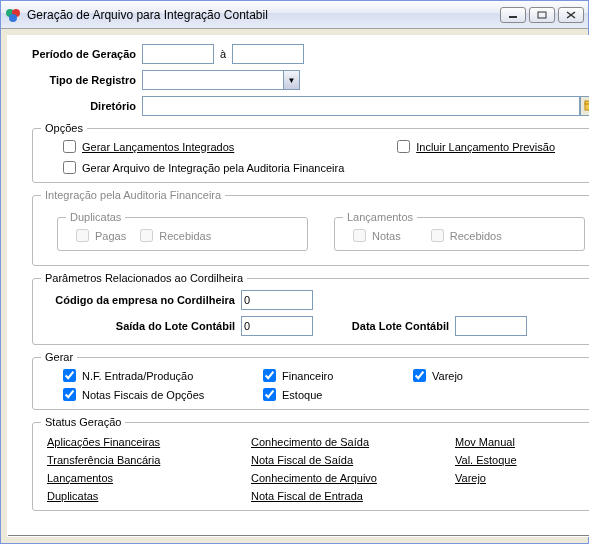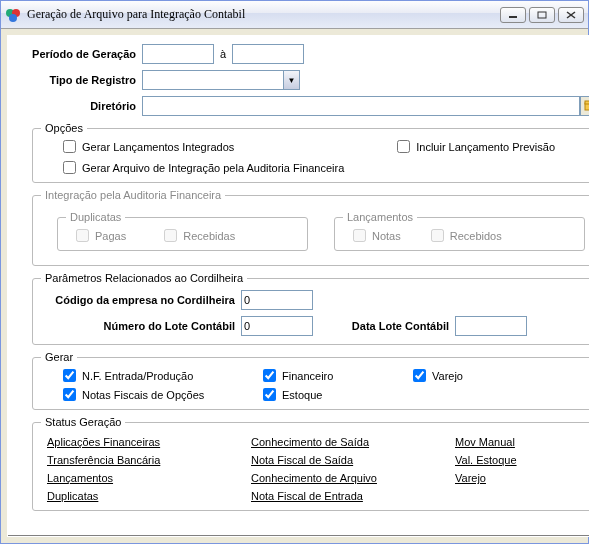--- a/index.html
+++ b/index.html
@@ -27,21 +27,21 @@
     border-bottom: 1px solid #a0a0a0;
     display: flex;
     align-items: center;
     padding: 0 4px;
   }
   .titlebar .app-icon {
     width: 16px; height: 16px; margin-right: 6px;
     position: relative;
   }
   .titlebar .app-icon svg { width:16px; height:16px; }
-  .titlebar .title-text { flex: 1; color: #000; font-size: 12px; font-family: Liberation Serif, serif; }
+  .titlebar .title-text { flex: 1; color: #000; font-size: 12px; }
   .titlebar .win-btns { display:flex; gap:3px; }
   .titlebar .win-btn {
     width: 26px; height: 16px;
     border: 1px solid #8a8a8a;
     border-radius: 3px;
     background: linear-gradient(to bottom, #fdfdfd, #dfe4ef);
     display:flex; align-items:center; justify-content:center;
     font-size: 10px; color:#444;
   }
   .client {
@@ -169,21 +169,21 @@
               <rect x="1" y="4" width="10" height="7" fill="#f5c84c" stroke="#b8860b"></rect>
               <rect x="1" y="2" width="5" height="3" fill="#f5c84c" stroke="#b8860b"></rect>
               <circle cx="10" cy="10" r="3" fill="none" stroke="#333"></circle>
               <line x1="12" y1="12" x2="14" y2="14" stroke="#333" stroke-width="1.5"></line>
             </svg>
         </span>
       </div>
 
       <fieldset>
         <legend>Opções</legend>
-        <div style="display:flex; gap:36px; padding-left:22px;">
+        <div style="display:flex; gap:36px; padding-left:22px;text-decoration:underline;">
           <label class="chk">
               <input type="checkbox" style="">
               <span>Gerar Lançamentos Integrados</span>
             </label>
           <label class="chk" style="margin-left:auto; margin-right:30px">
               <input type="checkbox" style="">
               <span>Incluir Lançamento Previsão</span>
             </label>
         </div>
         <div style="padding-left:22px; margin-top:8px;">
@@ -192,21 +192,21 @@
               <span>Gerar Arquivo de Integração pela Auditoria Financeira</span>
             </label>
         </div>
       </fieldset>
 
       <fieldset class="disabled">
         <legend>Integração pela Auditoria Financeira</legend>
         <div class="dual-fieldsets">
           <fieldset class="disabled">
             <legend>Duplicatas</legend>
-            <div style="display:flex; gap:38px; padding-left:10px;">
+            <div style="display:flex; gap:14px; padding-left:10px;">
               <label class="chk">
                   <input type="checkbox" disabled="" style="">
                   <span>Pagas</span>
                 </label>
               <label class="chk">
                   <input type="checkbox" disabled="" style="">
                   <span>Recebidas</span>
                 </label>
             </div>
           </fieldset>
@@ -226,21 +226,21 @@
         </div>
       </fieldset>
 
       <fieldset>
         <legend>Parâmetros Relacionados ao Cordilheira</legend>
         <div class="row">
           <span class="lbl bold" style="width:200px">Código da empresa no Cordilheira</span>
           <input class="text" style="width: 72px;" value="0">
         </div>
         <div class="row" style="margin-bottom:0">
-          <span class="lbl bold" style="width:200px">Número do Lote Contábil</span>
+          <span class="lbl bold" style="width:200px">Saída do Lote Contábil</span>
           <input class="text" style="width: 72px;" value="0">
           <span class="lbl bold" style="width:142px">Data Lote Contábil</span>
           <input class="text" style="width: 72px;" value="">
         </div>
       </fieldset>
 
       <fieldset>
         <legend>Gerar</legend>
         <div class="gerar-grid">
           <label class="chk">

